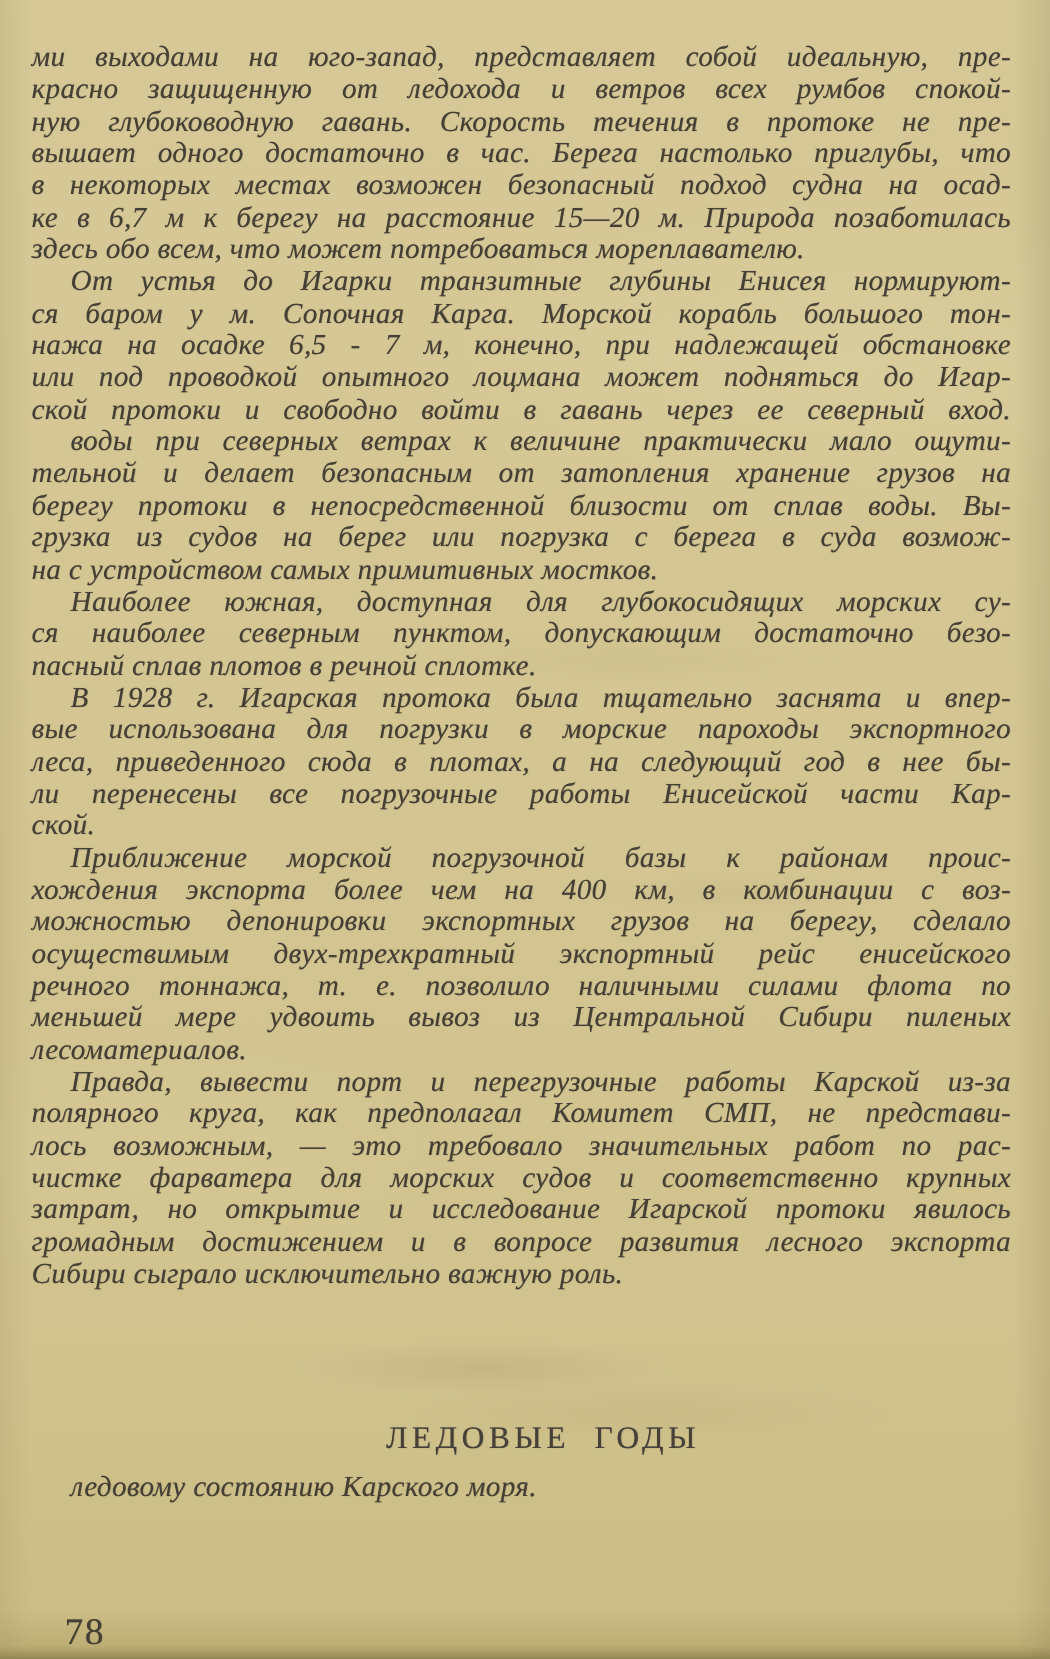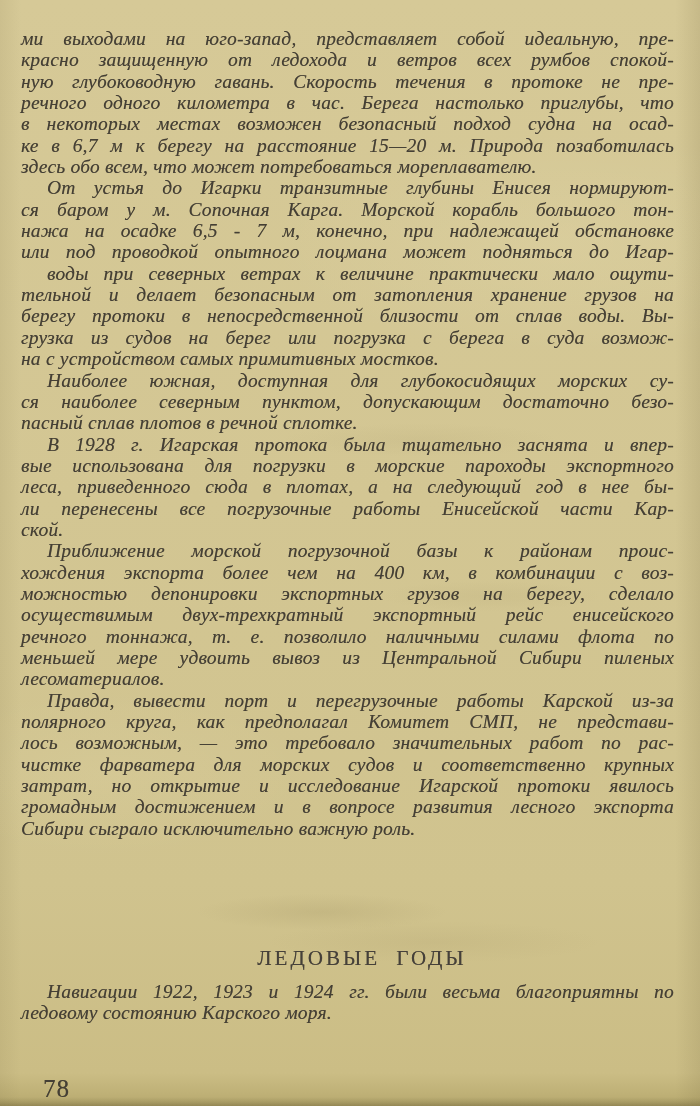--- a/index.html
+++ b/index.html
@@ -74,30 +74,31 @@
 </style>
 </head>
 <body>
 
 <div class="scan-page">
   <div class="text-block" id="body-top">
       <div class="paragraph">
         <div class="line">ми выходами на юго-запад, представляет собой идеальную, пре-</div>
         <div class="line">красно защищенную от ледохода и ветров всех румбов спокой-</div>
         <div class="line">ную глубоководную гавань. Скорость течения в протоке не пре-</div>
-        <div class="line">речного одного километра в час. Берега настолько приглубы, что</div>
+        <div class="line">вышает одного достаточно в час. Берега настолько приглубы, что</div>
         <div class="line">в некоторых местах возможен безопасный подход судна на осад-</div>
         <div class="line">ке в 6,7 м к берегу на расстояние 15—20 м. Природа позаботилась</div>
         <div class="line endline">здесь обо всем, что может потребоваться мореплавателю.</div>
       </div>
       <div class="paragraph indent">
         <div class="line">От устья до Игарки транзитные глубины Енисея нормируют-</div>
         <div class="line">ся баром у м. Сопочная Карга. Морской корабль большого тон-</div>
         <div class="line">нажа на осадке 6,5 - 7 м, конечно, при надлежащей обстановке</div>
         <div class="line">или под проводкой опытного лоцмана может подняться до Игар-</div>
+        <div class="line">ской протоки и свободно войти в гавань через ее северный вход.</div>
       </div>
       <div class="paragraph indent">
         <div class="line">воды при северных ветрах к величине практически мало ощути-</div>
         <div class="line">тельной и делает безопасным от затопления хранение грузов на</div>
         <div class="line">берегу протоки в непосредственной близости от сплав воды. Вы-</div>
         <div class="line">грузка из судов на берег или погрузка с берега в суда возмож-</div>
         <div class="line endline">на с устройством самых примитивных мостков.</div>
       </div>
       <div class="paragraph indent">
         <div class="line">Наиболее южная, доступная для глубокосидящих морских су-</div>
@@ -126,18 +127,17 @@
         <div class="line">лось возможным, — это требовало значительных работ по рас-</div>
         <div class="line">чистке фарватера для морских судов и соответственно крупных</div>
         <div class="line">затрат, но открытие и исследование Игарской протоки явилось</div>
         <div class="line">громадным достижением и в вопросе развития лесного экспорта</div>
         <div class="line endline">Сибири сыграло исключительно важную роль.</div>
       </div>
     </div>
   <h2 class="section-heading">ЛЕДОВЫЕ ГОДЫ</h2>
   <div class="text-block" id="body-bottom">
       <div class="paragraph indent">
-        <div class="line">Навигации 1922, 1923 и 1924 гг. были весьма благоприятны по</div>
         <div class="line endline">ледовому состоянию Карского моря.</div>
       </div>
     </div>
   <div class="page-number">78</div>
 </div>
 
 </body></html>

